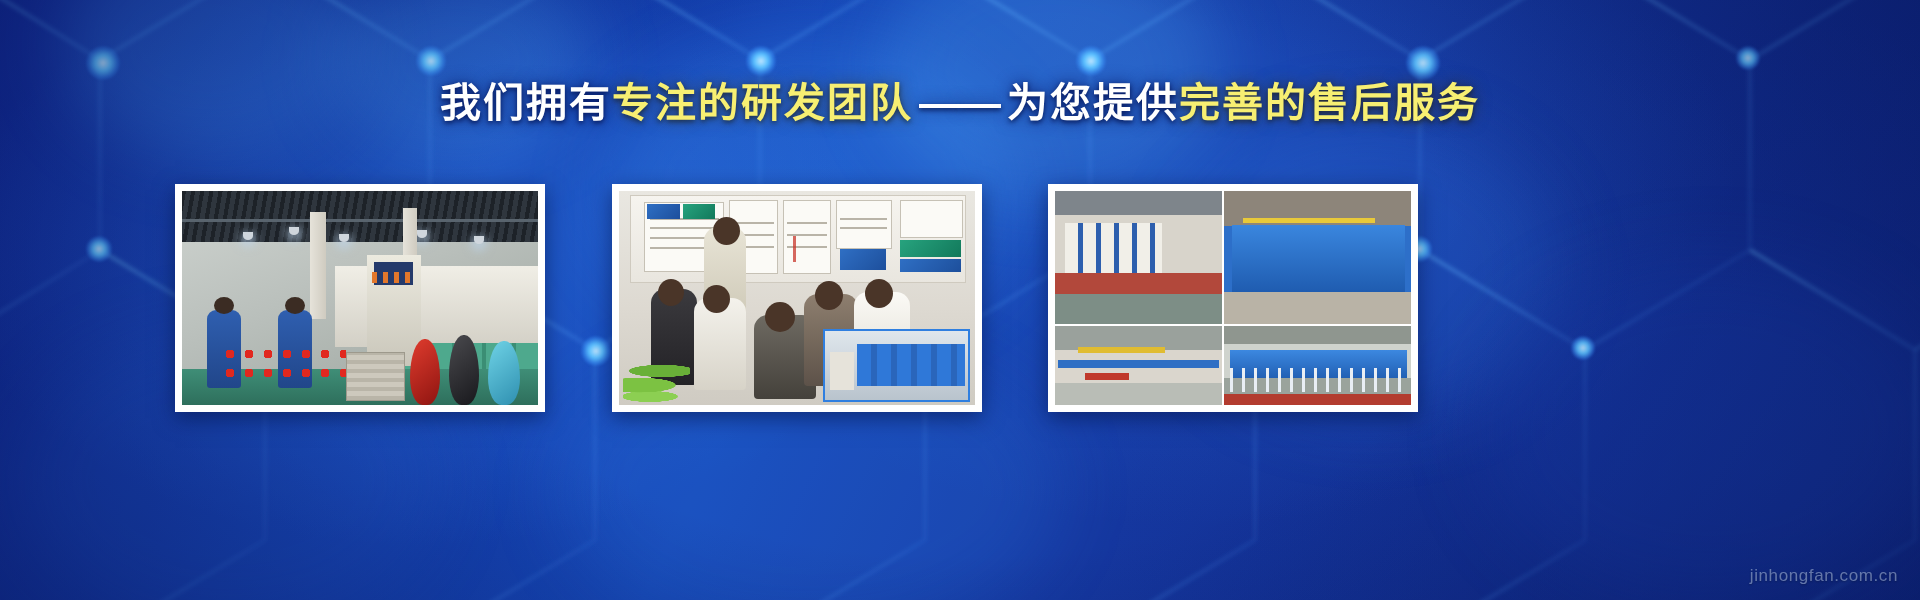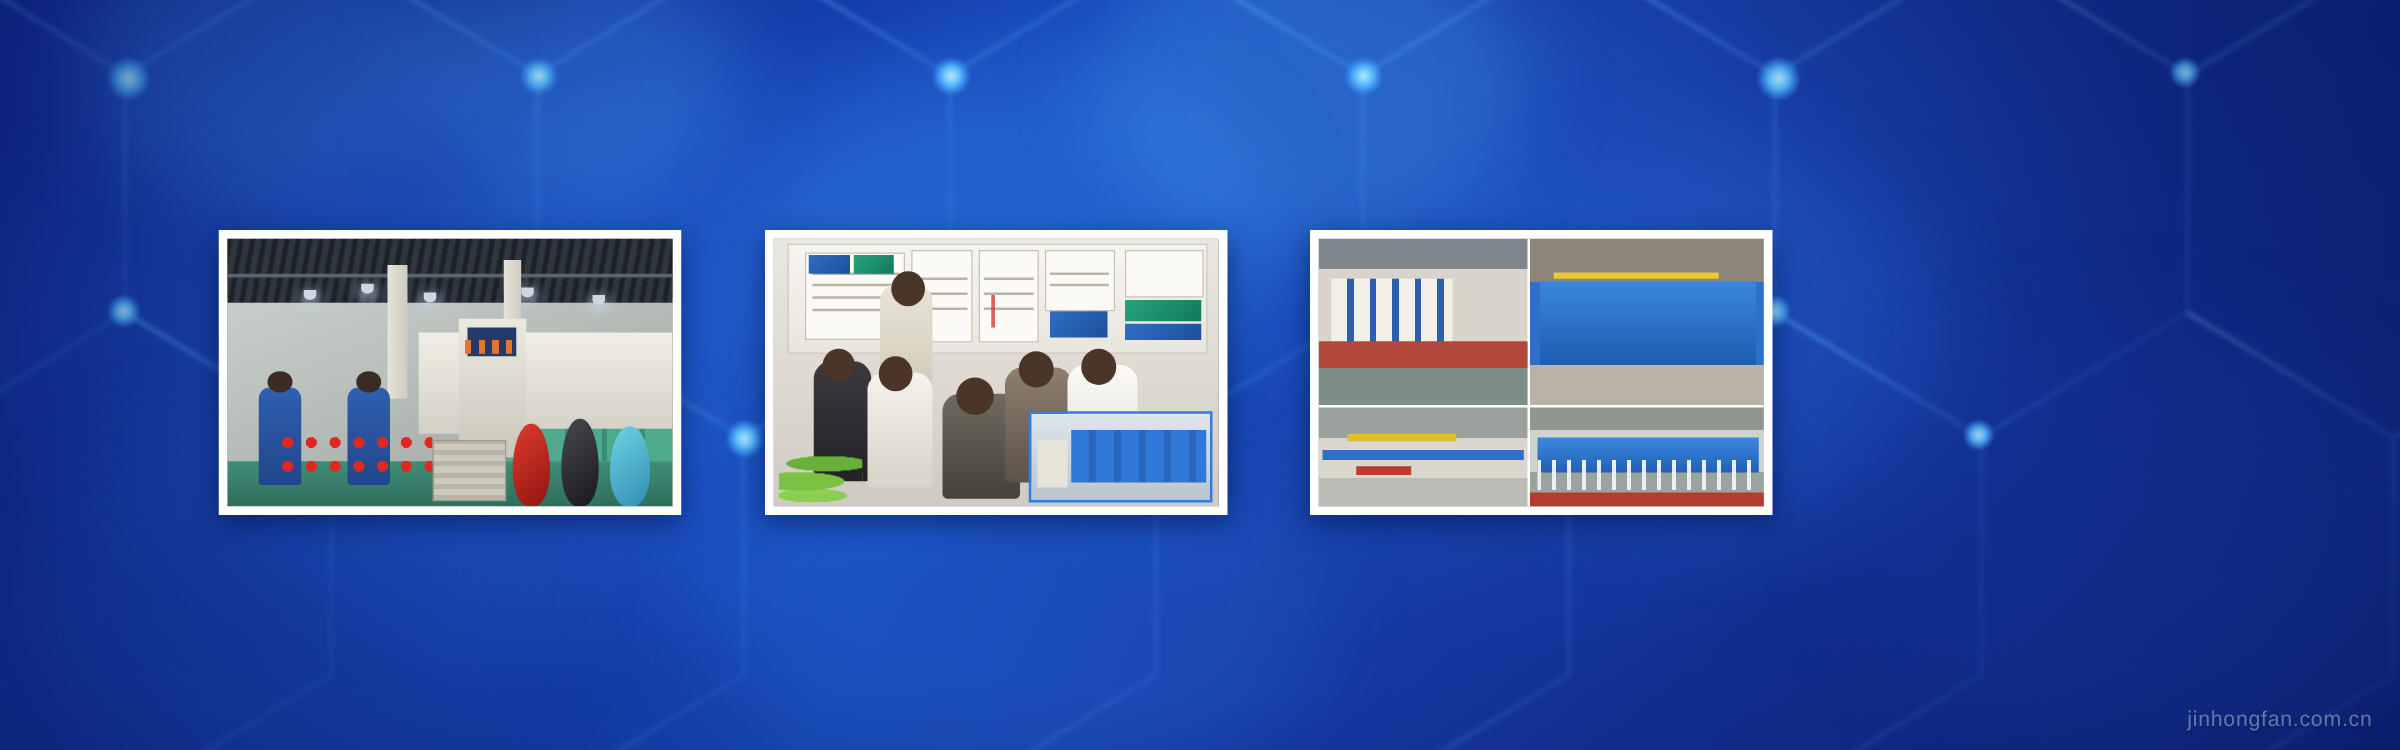--- a/index.html
+++ b/index.html
@@ -188,20 +188,23 @@
     <div class="node" style="left:1406px;top:46px;width:34px;height:34px;"></div>
     <div class="node" style="left:1571px;top:336px;width:24px;height:24px;"></div>
     <div class="node" style="left:1736px;top:46px;width:24px;height:24px;"></div>
     <div class="node" style="left:86px;top:236px;width:26px;height:26px;"></div>
     <div class="node" style="left:416px;top:236px;width:24px;height:24px;"></div>
     <div class="node" style="left:1406px;top:236px;width:26px;height:26px;"></div>
   </div>
 
   <div class="vign"></div>
 
+  <div id="headline">
+    <span>我们拥有</span><span class="hi">专注的研发团队</span><span class="dash">——</span><span>为您提供</span><span class="hi">完善的售后服务</span>
+  </div>
 
   <div class="panel" id="panel-1">
     <div class="inner">
       <div class="p1">
         <div class="roof"></div>
         <div class="beamA"></div>
         <div class="lamp" style="left:17%;top:19%;"></div>
         <div class="lamp" style="left:30%;top:17%;"></div>
         <div class="lamp" style="left:44%;top:20%;"></div>
         <div class="lamp" style="left:66%;top:18%;"></div>

